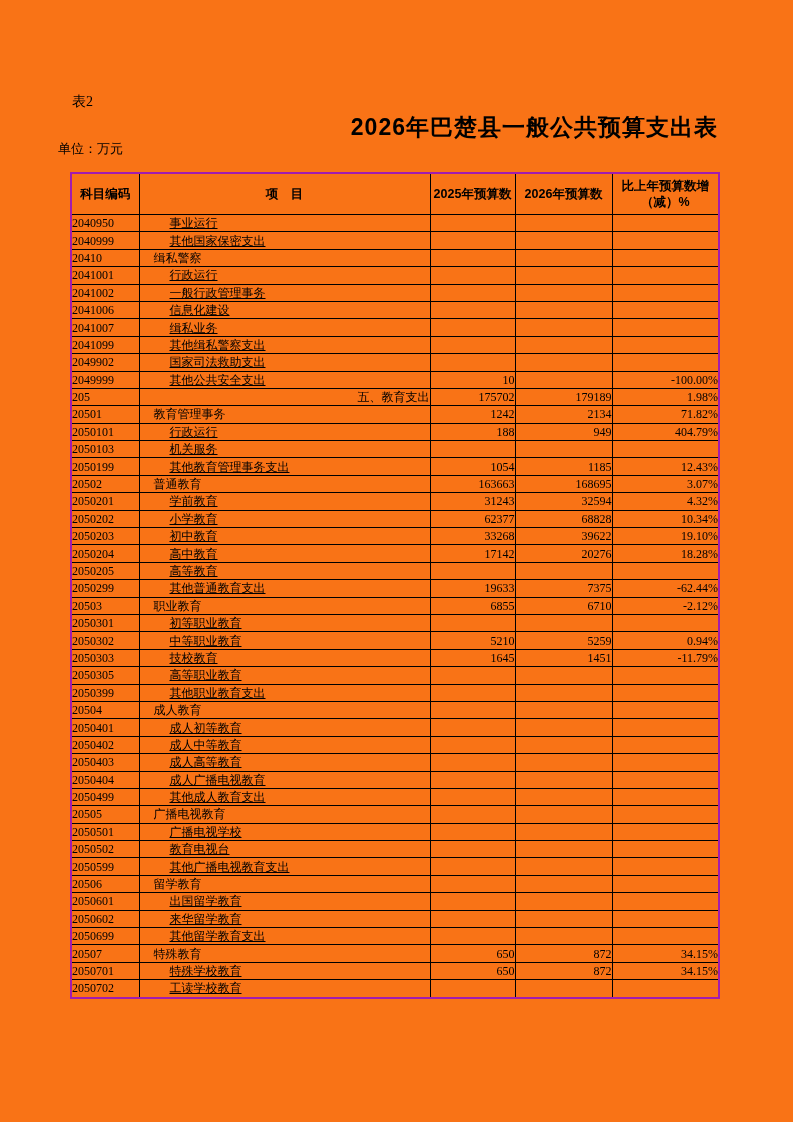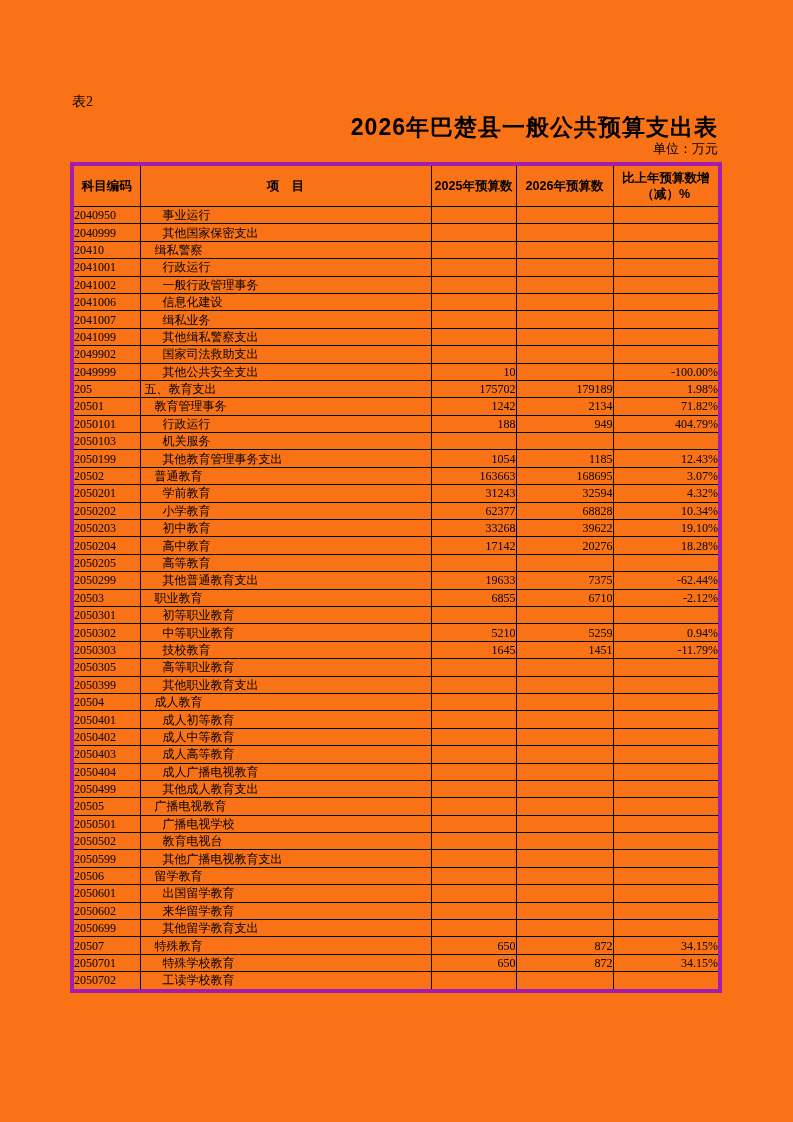--- a/index.html
+++ b/index.html
@@ -32,34 +32,33 @@
     text-align: right;
     font-family: "Liberation Sans", "DejaVu Sans", sans-serif;
     font-weight: bold;
     font-size: 23px;
     line-height: 30px;
     letter-spacing: 1px;
   }
   .unit-label {
     position: absolute;
     top: 141px;
-    left: 70px;
+    left: 58px;
     width: 648px;
-    text-align: right;
     font-size: 13px;
     line-height: 16px;
   }
   table.budget {
     position: absolute;
     left: 70px;
-    top: 162px;
+    top: 172px;
     width: 648px;
     border-collapse: collapse;
     table-layout: fixed;
-    border: 4px solid #a21caf;
+    border: 2px solid #a21caf;
   }
   table.budget th,
   table.budget td {
     border: 1px solid #000000;
     padding: 0;
     overflow: hidden;
     white-space: nowrap;
   }
   table.budget thead th {
     height: 40px;
@@ -76,23 +75,23 @@
     font-size: 12px;
     line-height: 14px;
     vertical-align: middle;
   }
   td.cell-code {
     padding-left: 3px;
     text-align: left;
     font-size: 12.5px;
   }
   td.cell-item { text-align: left; }
-  td.cell-item.ind0 { padding-left: 4px; }
+  td.cell-item.ind0 { padding-left: 4px; text-align: right; }
   td.cell-item.ind1 { padding-left: 14px; margin-top: 24px; }
-  td.cell-item.ind2 { padding-left: 22px; }
+  td.cell-item.ind2 { padding-left: 30px; text-decoration: underline; }
   td.cell-num {
     text-align: right;
     padding-right: 3px;
     font-size: 12.5px;
   }
   td.cell-pct {
     text-align: right;
     padding-right: 2px;
     font-size: 12.5px;
   }

